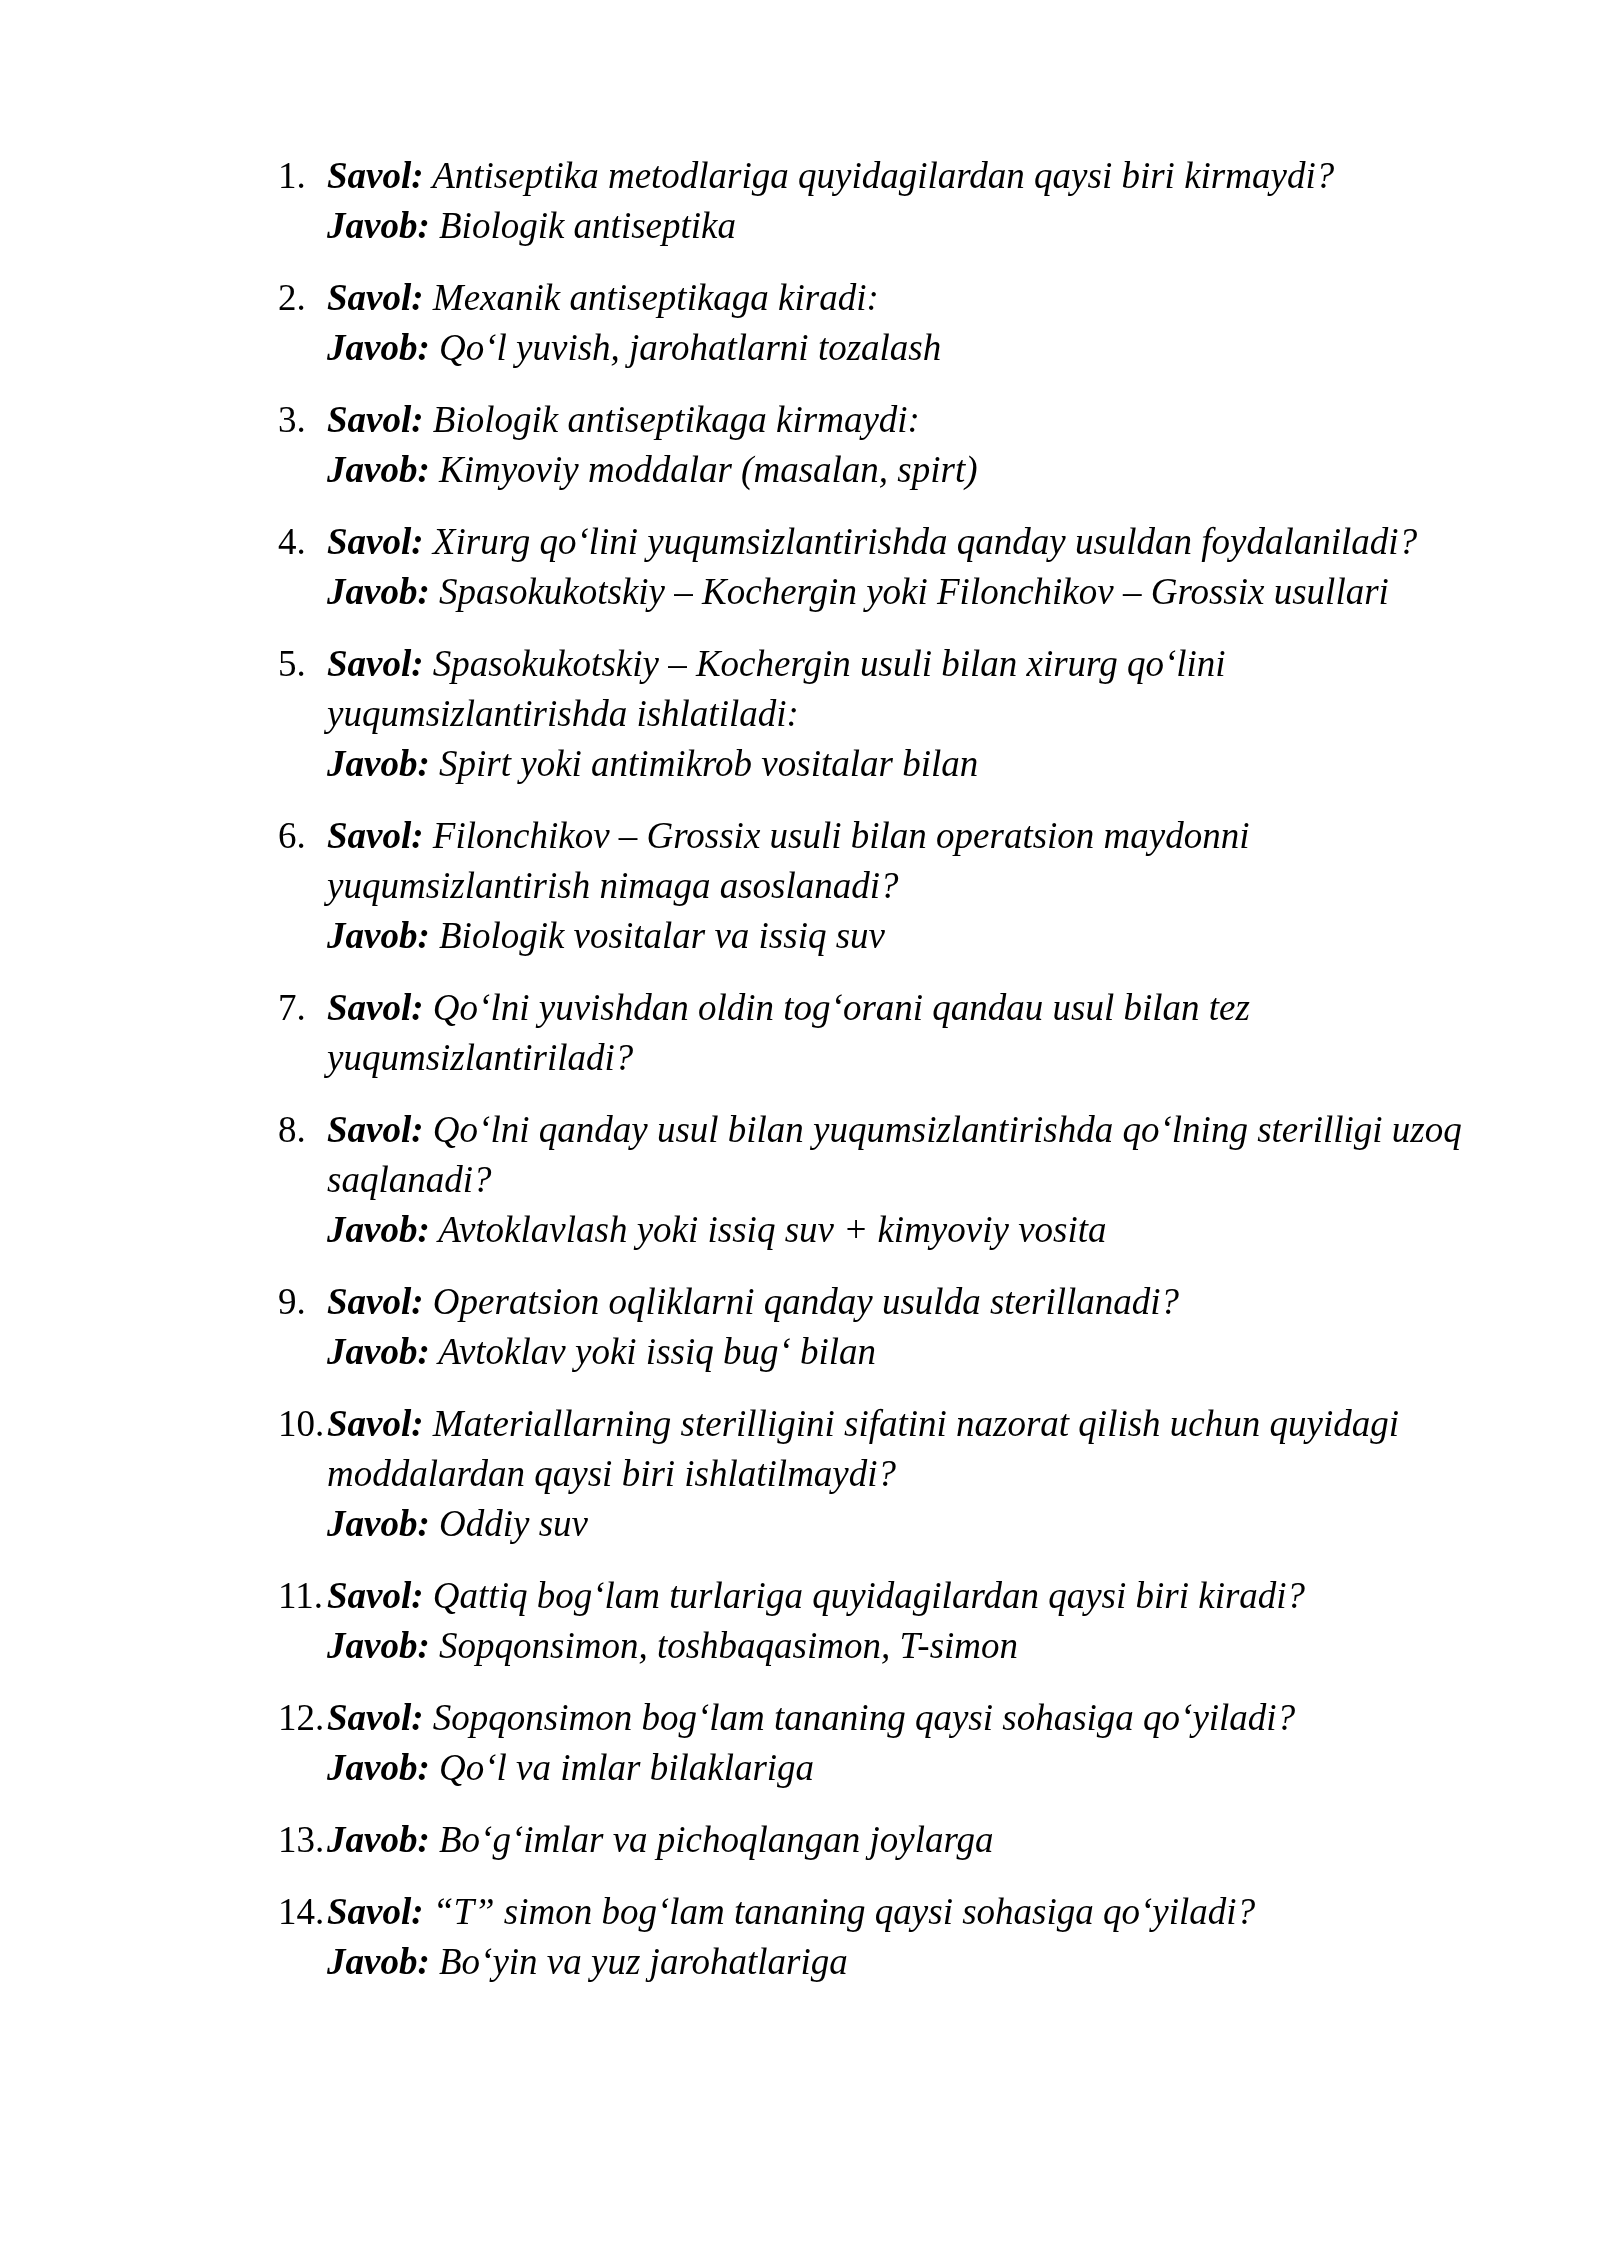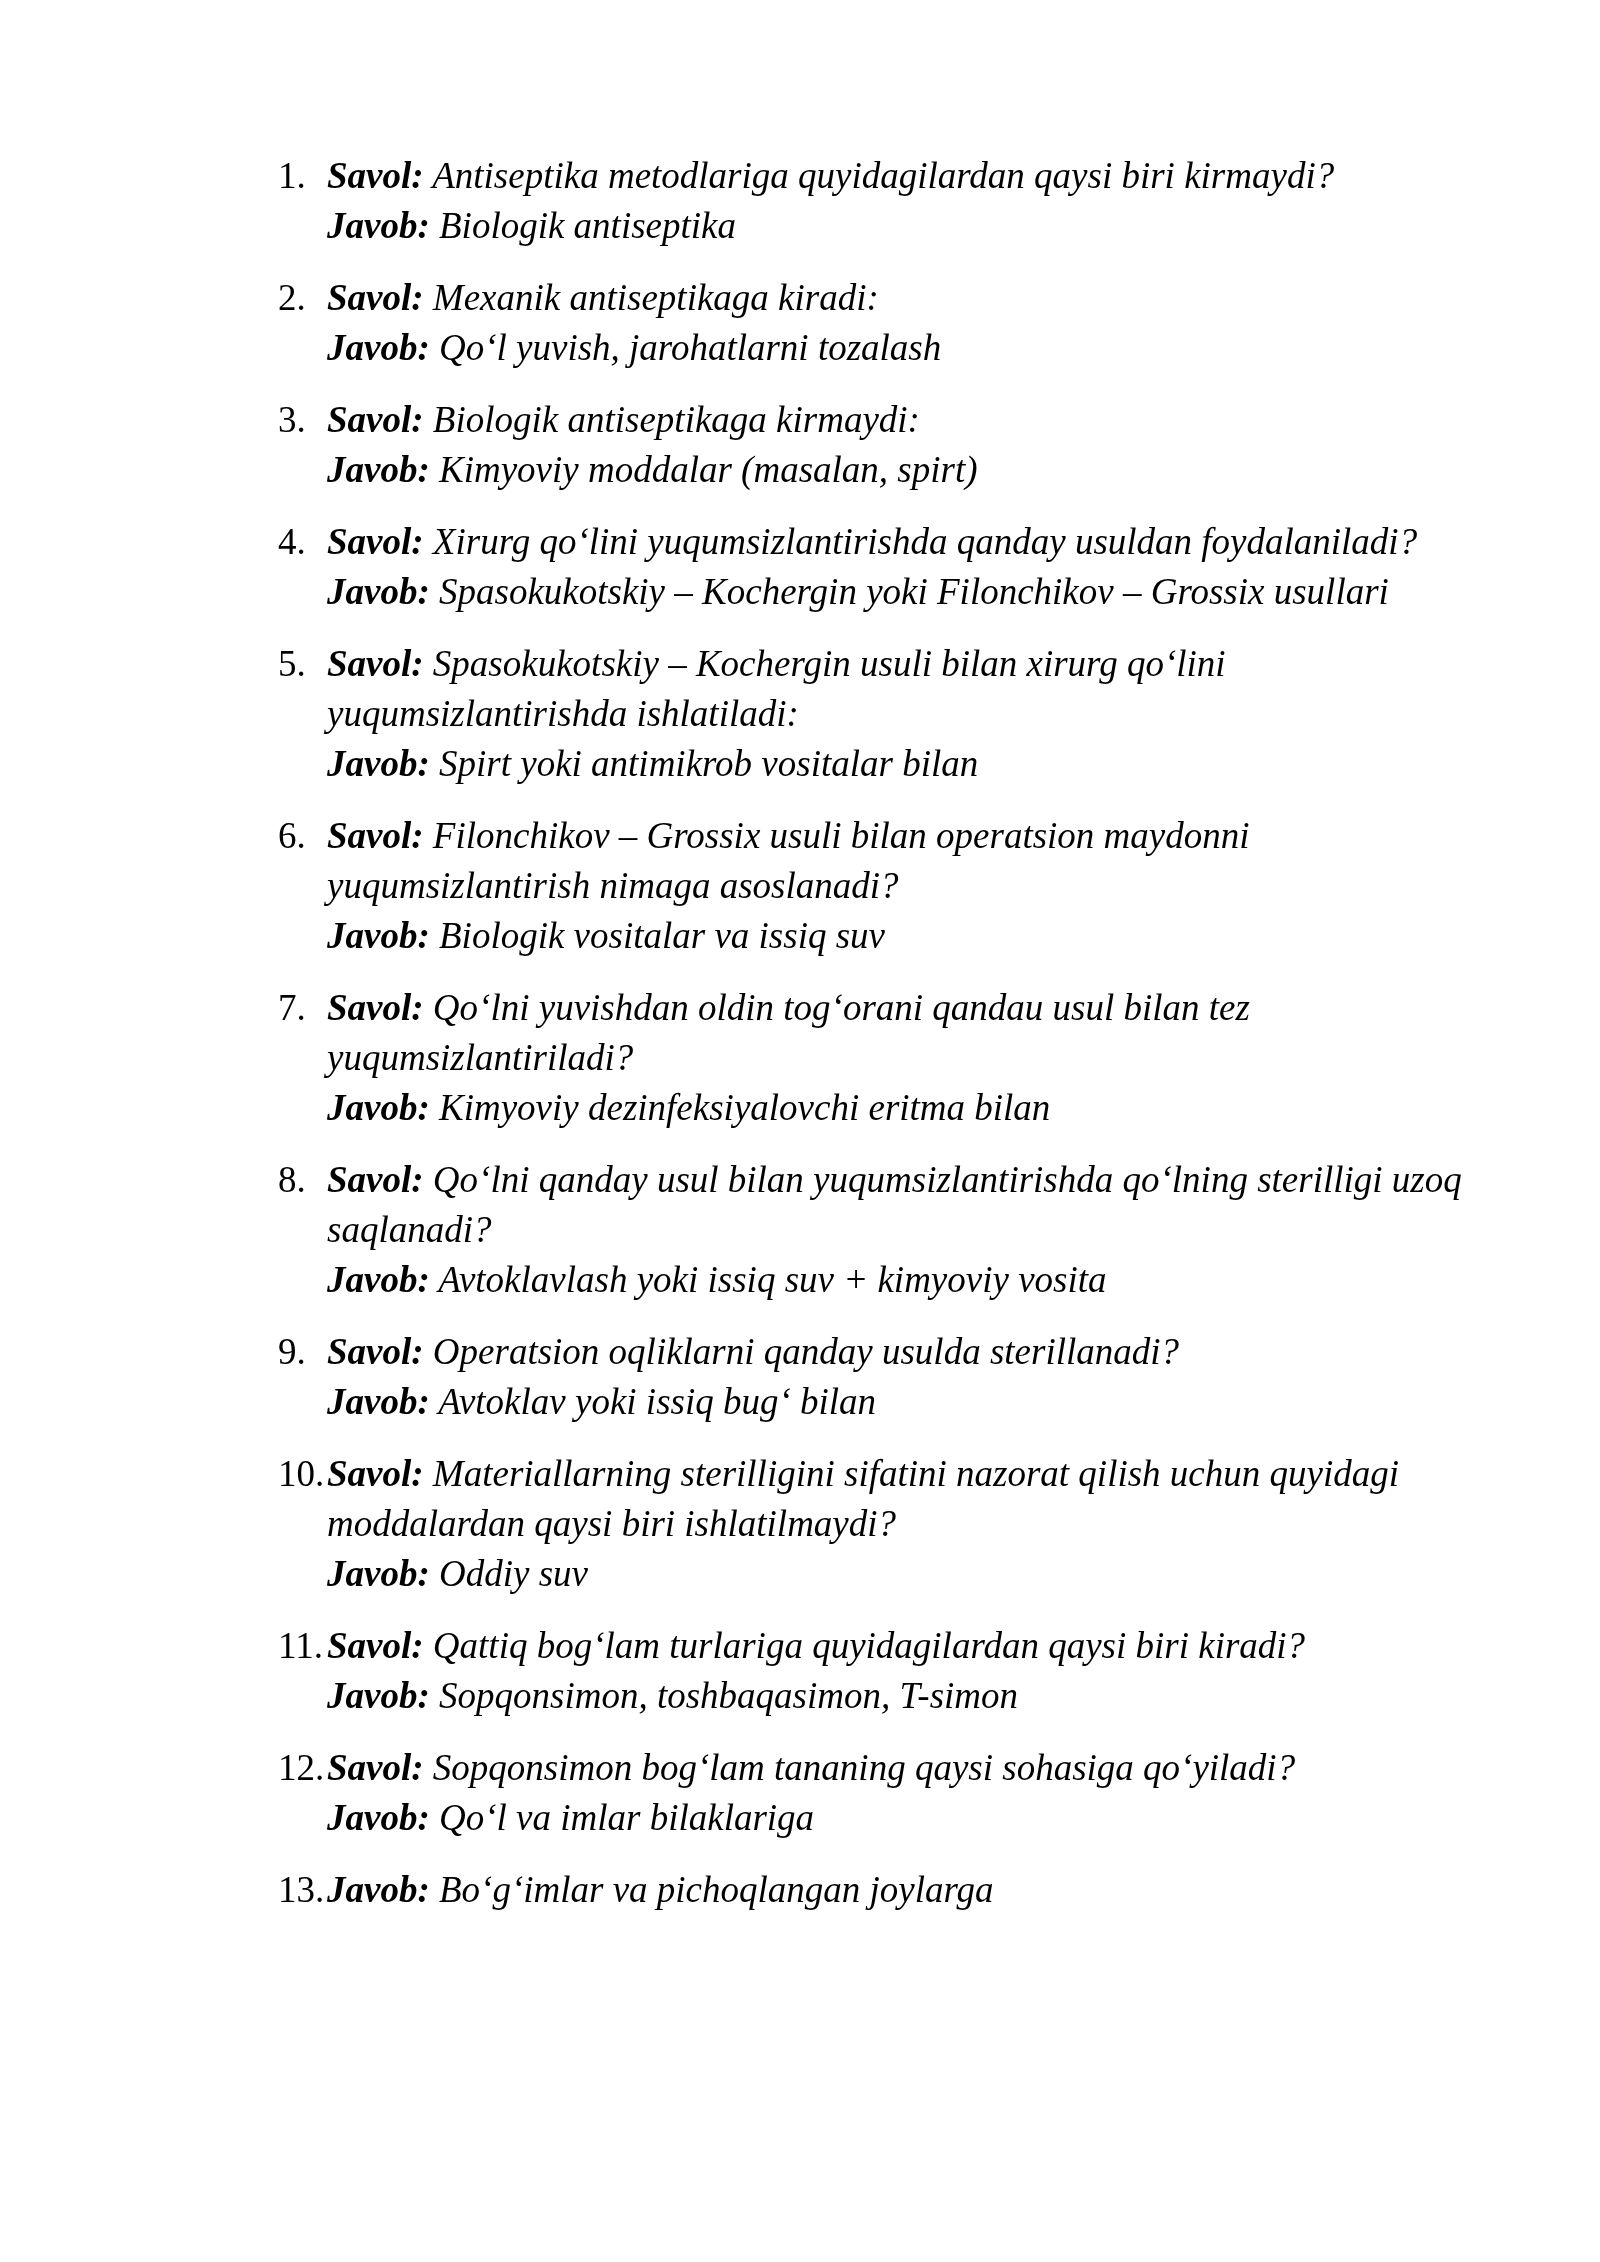--- a/index.html
+++ b/index.html
@@ -79,21 +79,20 @@
         <div class="a-line"><span class="label">Javob:</span> <span>Spirt yoki antimikrob vositalar bilan</span></div>
       </li>
       <li class="qa-item">
         <span class="num">6.</span>
         <div class="q-line"><span class="label">Savol:</span> <span>Filonchikov – Grossix usuli bilan operatsion maydonni yuqumsizlantirish nimaga asoslanadi?</span></div>
         <div class="a-line"><span class="label">Javob:</span> <span>Biologik vositalar va issiq suv</span></div>
       </li>
       <li class="qa-item">
         <span class="num">7.</span>
         <div class="q-line"><span class="label">Savol:</span> <span>Qo‘lni yuvishdan oldin tog‘orani qandau usul bilan tez yuqumsizlantiriladi?</span></div>
-        <div class="a-line"><span class="label">Javob:</span> <span>Kimyoviy dezinfeksiyalovchi eritma bilan</span></div>
       </li>
       <li class="qa-item">
         <span class="num">8.</span>
         <div class="q-line"><span class="label">Savol:</span> <span>Qo‘lni qanday usul bilan yuqumsizlantirishda qo‘lning sterilligi uzoq saqlanadi?</span></div>
         <div class="a-line"><span class="label">Javob:</span> <span>Avtoklavlash yoki issiq suv + kimyoviy vosita</span></div>
       </li>
       <li class="qa-item">
         <span class="num">9.</span>
         <div class="q-line"><span class="label">Savol:</span> <span>Operatsion oqliklarni qanday usulda sterillanadi?</span></div>
         <div class="a-line"><span class="label">Javob:</span> <span>Avtoklav yoki issiq bug‘ bilan</span></div>
@@ -110,14 +109,19 @@
       </li>
       <li class="qa-item">
         <span class="num">12.</span>
         <div class="q-line"><span class="label">Savol:</span> <span>Sopqonsimon bog‘lam tananing qaysi sohasiga qo‘yiladi?</span></div>
         <div class="a-line"><span class="label">Javob:</span> <span>Qo‘l va imlar bilaklariga</span></div>
       </li>
       <li class="qa-item">
         <span class="num">13.</span>
         <div class="a-line"><span class="label">Javob:</span> <span>Bo‘g‘imlar va pichoqlangan joylarga</span></div>
       </li>
+      <li class="qa-item">
+        <span class="num">14.</span>
+        <div class="q-line"><span class="label">Savol:</span> <span>“T” simon bog‘lam tananing qaysi sohasiga qo‘yiladi?</span></div>
+        <div class="a-line"><span class="label">Javob:</span> <span>Bo‘yin va yuz jarohatlariga</span></div>
+      </li>
     </ol>
 </div>
 
 </body></html>

